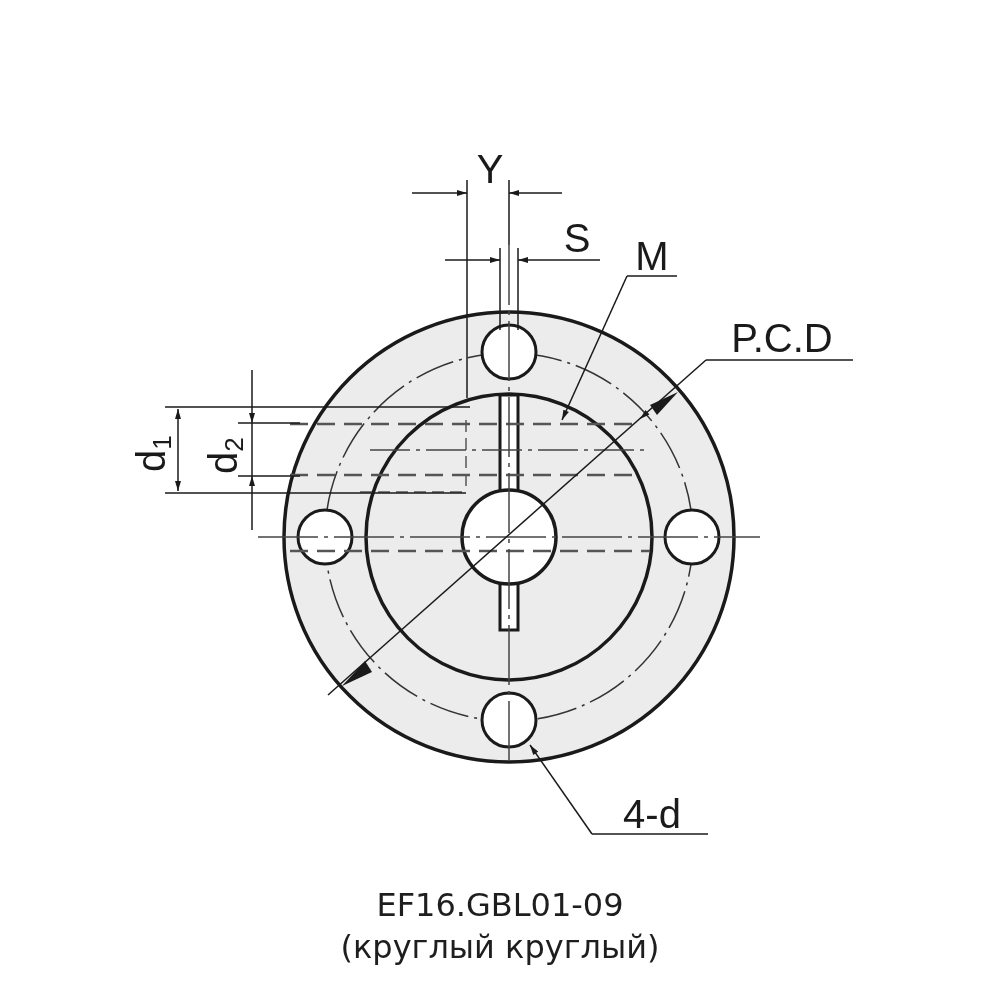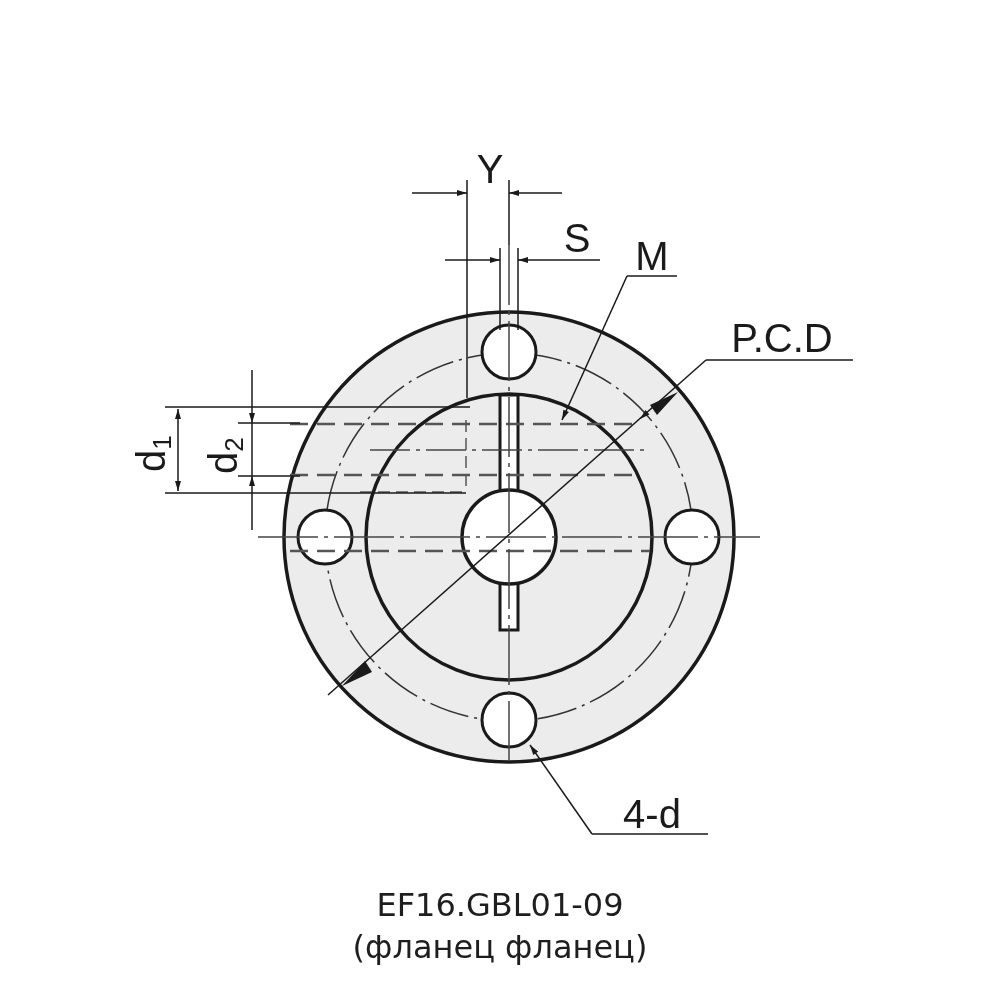--- a/index.html
+++ b/index.html
@@ -106,13 +106,13 @@
   <text class="lbl" x="0" y="0" font-size="40" transform="translate(237,474) rotate(-90)"><tspan>d</tspan><tspan font-size="26" dy="6">2</tspan></text>
 
   <g stroke="#1a1a1a" stroke-width="1.5" fill="none">
     <line x1="708" y1="834" x2="592" y2="834"></line>
     <line x1="592" y1="834" x2="530" y2="745" marker-end="url(#arr)"></line>
   </g>
   <text class="lbl" x="652" y="828" font-size="40" text-anchor="middle">4-d</text>
 </svg>
 
 <div class="caption" id="caption-line1">EF16.GBL01-09</div>
-<div class="caption" id="caption-line2">(фланец фланец)</div>
+<div class="caption" id="caption-line2">(круглый круглый)</div>
 
 </body></html>

